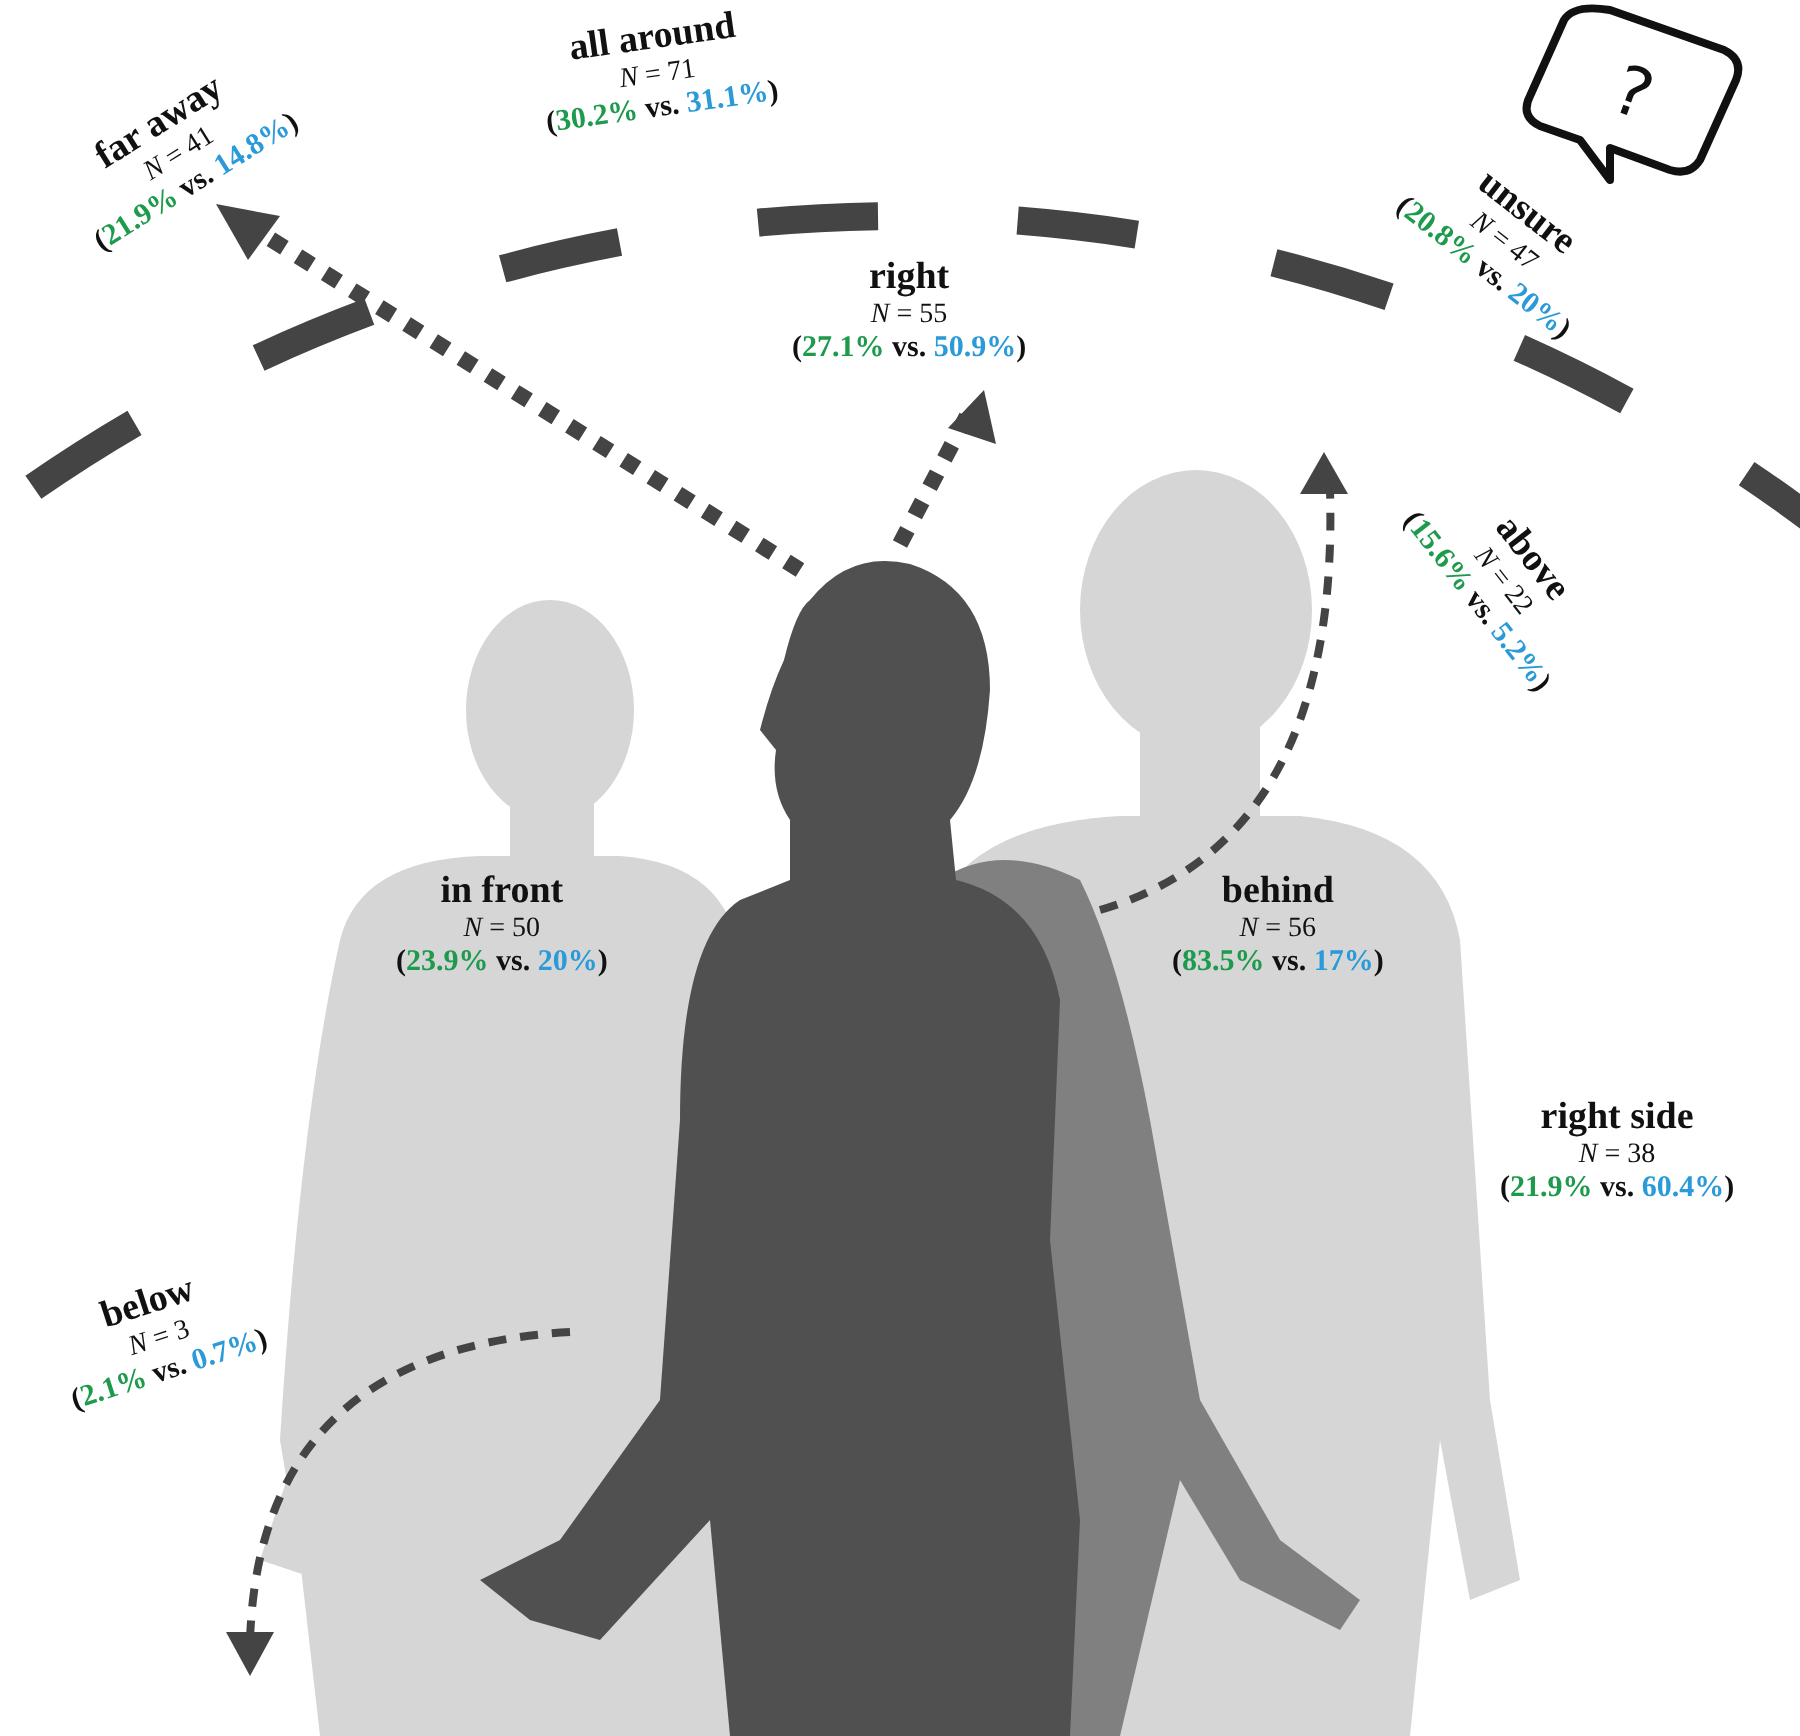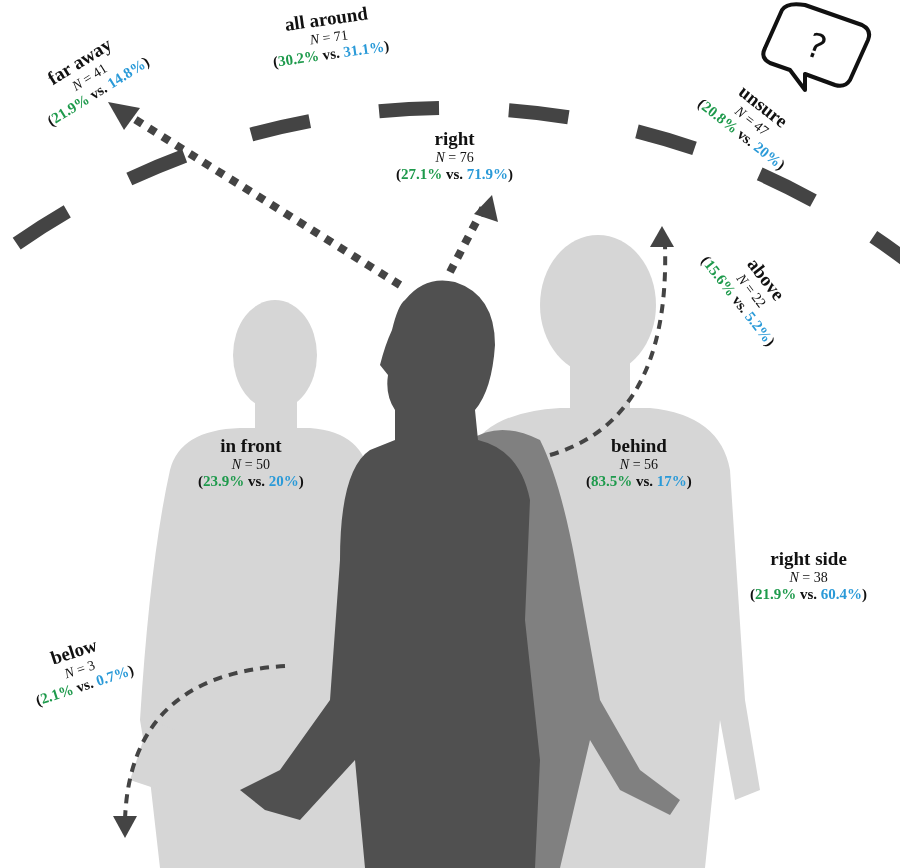--- a/index.html
+++ b/index.html
@@ -68,22 +68,22 @@
   </div>
 
   <div class="lbl" style="left:270px;top:8px;transform:rotate(-8deg);">
     <span class="t">all around</span>
     <span class="n"><i>N</i> = <span>71</span></span>
     <span class="p">(<span class="g">30.2%</span> <span>vs.</span> <span class="b">31.1%</span>)</span>
   </div>
 
   <div class="lbl" style="left:396px;top:128px;">
     <span class="t">right</span>
-    <span class="n"><i>N</i> = <span>76</span></span>
-    <span class="p">(<span class="g">27.1%</span> <span>vs.</span> <span class="b">71.9%</span>)</span>
+    <span class="n"><i>N</i> = <span>55</span></span>
+    <span class="p">(<span class="g">27.1%</span> <span>vs.</span> <span class="b">50.9%</span>)</span>
   </div>
 
   <div class="lbl" style="left:700px;top:92px;transform:rotate(38deg);">
     <span class="t">unsure</span>
     <span class="n"><i>N</i> = <span>47</span></span>
     <span class="p">(<span class="g">20.8%</span> <span>vs.</span> <span class="b">20%</span>)</span>
   </div>
 
   <div class="lbl" style="left:698px;top:262px;transform:rotate(52deg);">
     <span class="t">above</span>

